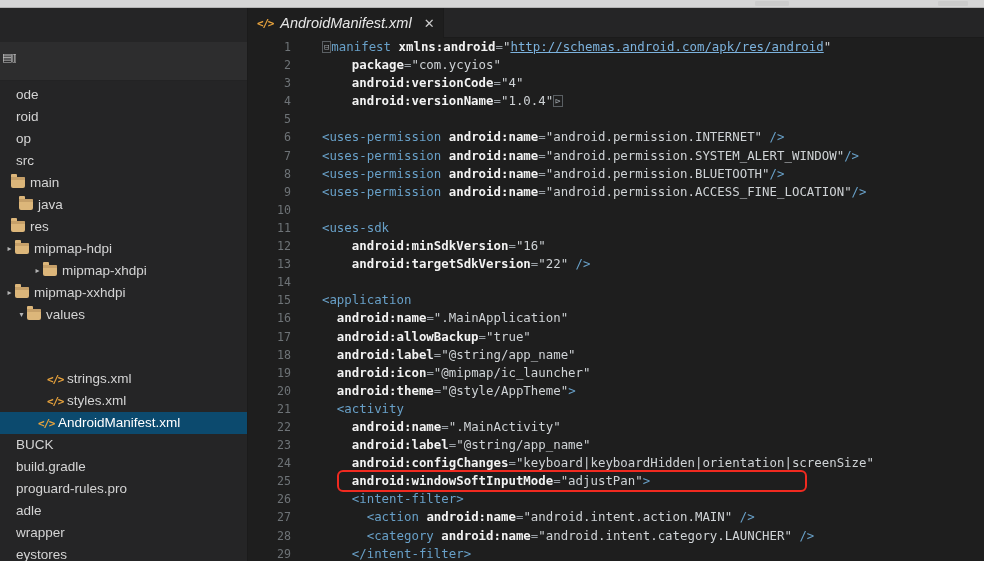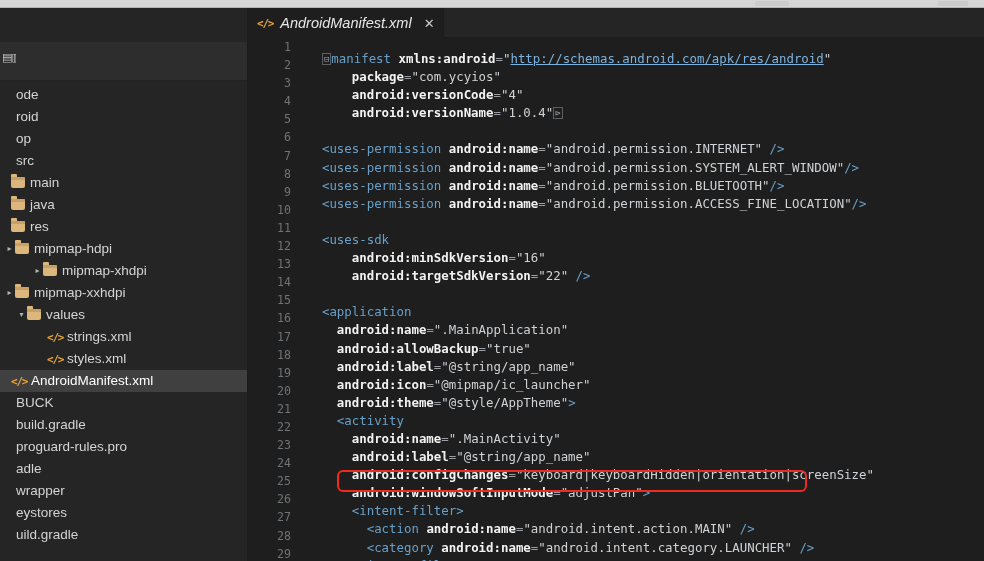--- a/index.html
+++ b/index.html
@@ -69,22 +69,23 @@
     line-height: 22px;
     white-space: nowrap;
     color: #d4d4d4;
     font-size: 13.5px;
     font-family: "Liberation Sans", sans-serif;
     cursor: default;
     padding-right: 4px;
     overflow: hidden;
   }
   .tree-row.selected {
-    background: #404040;
+    background: #0c4a6e;
     color: #ffffff;
+    padding-left: 27px;
   }
   .tree-row .twisty {
     display: inline-block;
     width: 11px;
     text-align: center;
     font-size: 8px;
     color: #b4b4b4;
     vertical-align: middle;
     font-family: "DejaVu Sans", sans-serif;
   }
@@ -195,21 +196,21 @@
     width: 42px;
     text-align: right;
     color: #6e7377;
     font-family: "DejaVu Sans Mono", monospace;
     font-size: 11.6px;
     line-height: 18.1px;
     user-select: none;
   }
   .linecode {
     position: absolute;
-    left: 58px; top: 12px;
+    left: 58px; top: 0;
     white-space: pre;
   }
 
   
   .t-tag   { color: #68a0c8; }
   .t-attr  { color: #f2f2f2; font-weight: 700; }
   .t-eq    { color: #9aa0a6; }
   .t-str   { color: #cfd3d6; }
   .t-link  { color: #7cb2dd; text-decoration: underline; }
   .t-plain { color: #cfd3d6; }
@@ -248,27 +249,27 @@
   <div class="sidebar">
     <div class="sidebar-toolbar">
       <div class="sidebar-toolbar-icon">▤▥</div>
     </div>
     <div class="tree" id="file-tree">
         <div class="tree-row"><span class="twisty"></span><span class="ic ic-blank"></span><span class="tree-label">ode</span></div>
         <div class="tree-row"><span class="twisty"></span><span class="ic ic-blank"></span><span class="tree-label">roid</span></div>
         <div class="tree-row"><span class="twisty"></span><span class="ic ic-blank"></span><span class="tree-label">op</span></div>
         <div class="tree-row"><span class="twisty"></span><span class="ic ic-blank"></span><span class="tree-label">src</span></div>
         <div class="tree-row"><span class="twisty"></span><span class="ic ic-folder"></span><span class="tree-label">main</span></div>
-        <div class="tree-row" style="padding-left: 0;"><span class="twisty"></span><span class="ic ic-folder"></span><span class="tree-label">java</span></div>
+        <div class="tree-row" style="padding-left: 8px;"><span class="twisty"></span><span class="ic ic-folder"></span><span class="tree-label">java</span></div>
         <div class="tree-row" style=""><span class="twisty"></span><span class="ic ic-folder"></span><span class="tree-label">res</span></div>
         <div class="tree-row" style="padding-left: 4px;"><span class="twisty">▸</span><span class="ic ic-folder"></span><span class="tree-label">mipmap-hdpi</span></div>
         <div class="tree-row" style="padding-left: 4px; margin-left: 28px;"><span class="twisty">▸</span><span class="ic ic-folder"></span><span class="tree-label">mipmap-xhdpi</span></div>
         <div class="tree-row" style="padding-left: 4px;"><span class="twisty">▸</span><span class="ic ic-folder"></span><span class="tree-label">mipmap-xxhdpi</span></div>
         <div class="tree-row" style="padding-left: 4px; margin-left: 12px;"><span class="twisty">▾</span><span class="ic ic-folder"></span><span class="tree-label">values</span></div>
-        <div class="tree-row" style="padding-left: 36px;"><span class="twisty"></span><span class="ic ic-xml">&lt;/&gt;</span><span class="tree-label">strings.xml</span></div>
+        <div class="tree-row" style="padding-left: 36px; margin-top: 42px;"><span class="twisty"></span><span class="ic ic-xml">&lt;/&gt;</span><span class="tree-label">strings.xml</span></div>
         <div class="tree-row" style="padding-left: 36px;"><span class="twisty"></span><span class="ic ic-xml">&lt;/&gt;</span><span class="tree-label">styles.xml</span></div>
         <div class="tree-row selected"><span class="twisty"></span><span class="ic ic-xml">&lt;/&gt;</span><span class="tree-label">AndroidManifest.xml</span></div>
         <div class="tree-row"><span class="twisty"></span><span class="ic ic-blank"></span><span class="tree-label">BUCK</span></div>
         <div class="tree-row"><span class="twisty"></span><span class="ic ic-blank"></span><span class="tree-label">build.gradle</span></div>
         <div class="tree-row"><span class="twisty"></span><span class="ic ic-blank"></span><span class="tree-label">proguard-rules.pro</span></div>
         <div class="tree-row"><span class="twisty"></span><span class="ic ic-blank"></span><span class="tree-label">adle</span></div>
         <div class="tree-row"><span class="twisty"></span><span class="ic ic-blank"></span><span class="tree-label">wrapper</span></div>
         <div class="tree-row"><span class="twisty"></span><span class="ic ic-blank"></span><span class="tree-label">eystores</span></div>
         <div class="tree-row"><span class="twisty"></span><span class="ic ic-blank"></span><span class="tree-label">uild.gradle</span></div>
       </div>

